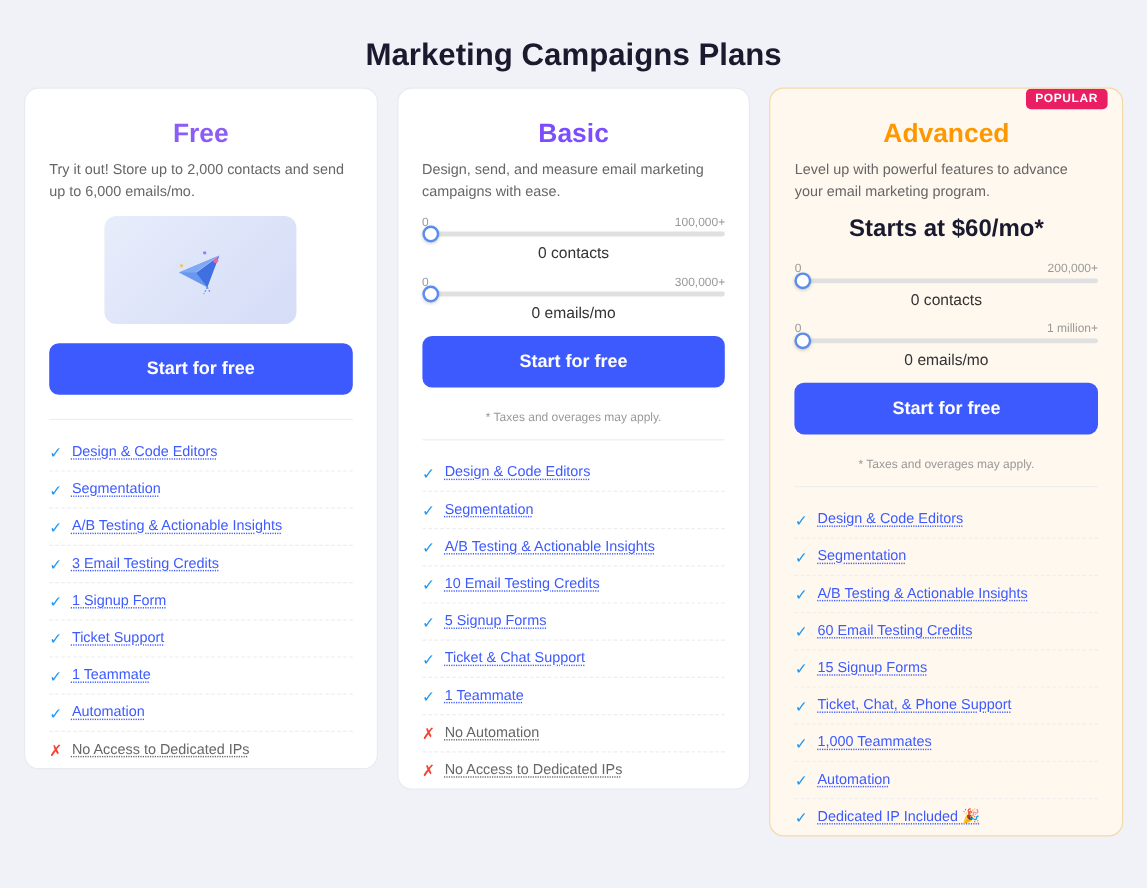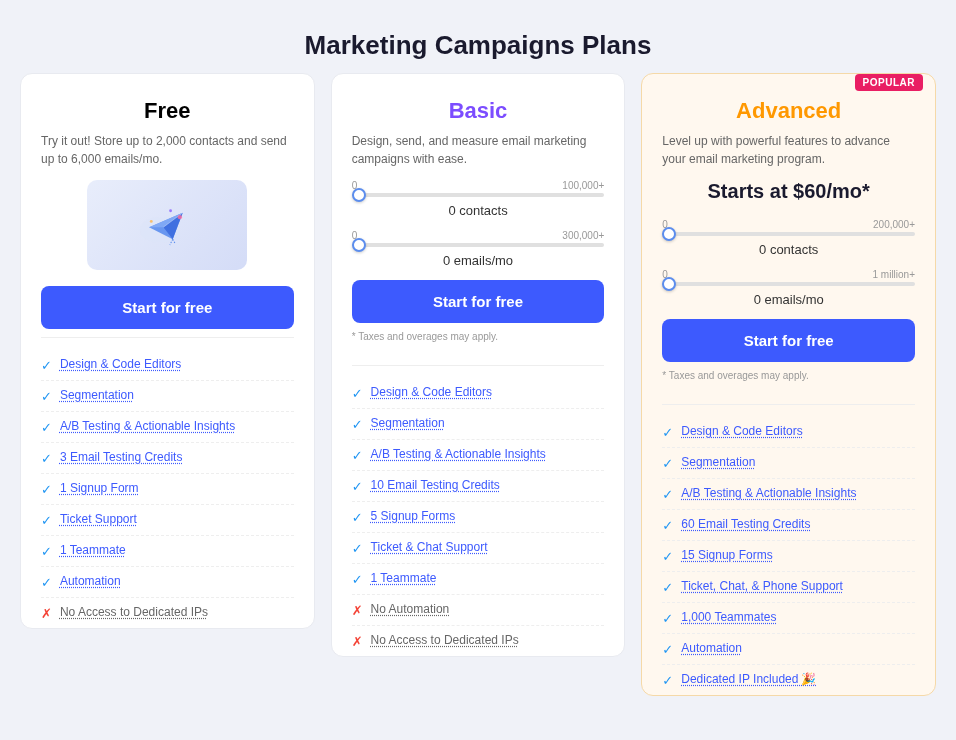--- a/index.html
+++ b/index.html
@@ -51,21 +51,21 @@
       padding: 3px 8px;
       border-radius: 4px;
       text-transform: uppercase;
     }
     .plan-name {
       text-align: center;
       font-size: 22px;
       font-weight: 800;
       margin-bottom: 8px;
     }
-    .plan-name.free { color: #000000; }
+    .plan-name.free { color: #8b5cf6; }
     .plan-name.basic { color: #7c4dff; }
     .plan-name.advanced { color: #ff9800; }
     .plan-description {
       text-align: left;
       font-size: 12px;
       color: #666;
       line-height: 1.5;
       margin-bottom: 8px;
       min-height: 40px;
     }
@@ -138,27 +138,27 @@
       width: 100%;
       padding: 13px;
       background: #3d5afe;
       color: #fff;
       border: none;
       border-radius: 8px;
       font-size: 15px;
       font-weight: 600;
       cursor: pointer;
       text-align: center;
-      margin-bottom: 8px;
+      margin-bottom: 20px;
     }
     .tax-note {
-      text-align: left;
+      text-align: center;
       font-size: 10px;
       color: #999;
-      margin-bottom: 23px;
+      margin-bottom: 12px;
     }
     .features-list {
       list-style: none;
       padding: 12px 0 0;
       border-top: 1px solid #eee;
     }
     .feature-item {
       display: flex;
       align-items: flex-start;
       gap: 8px;

